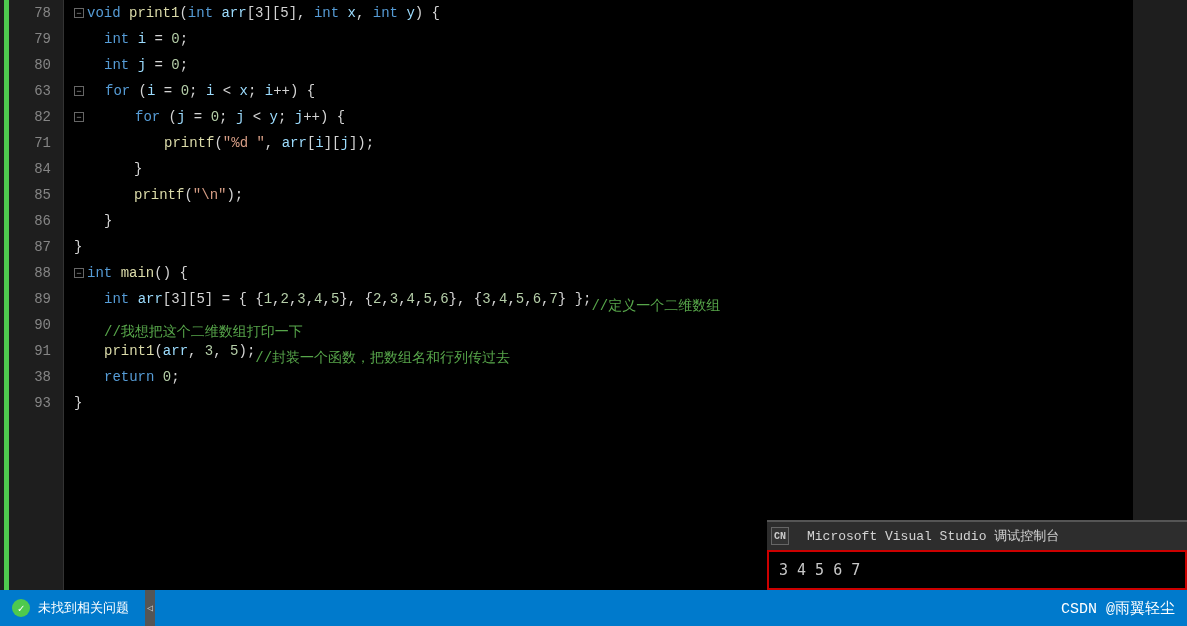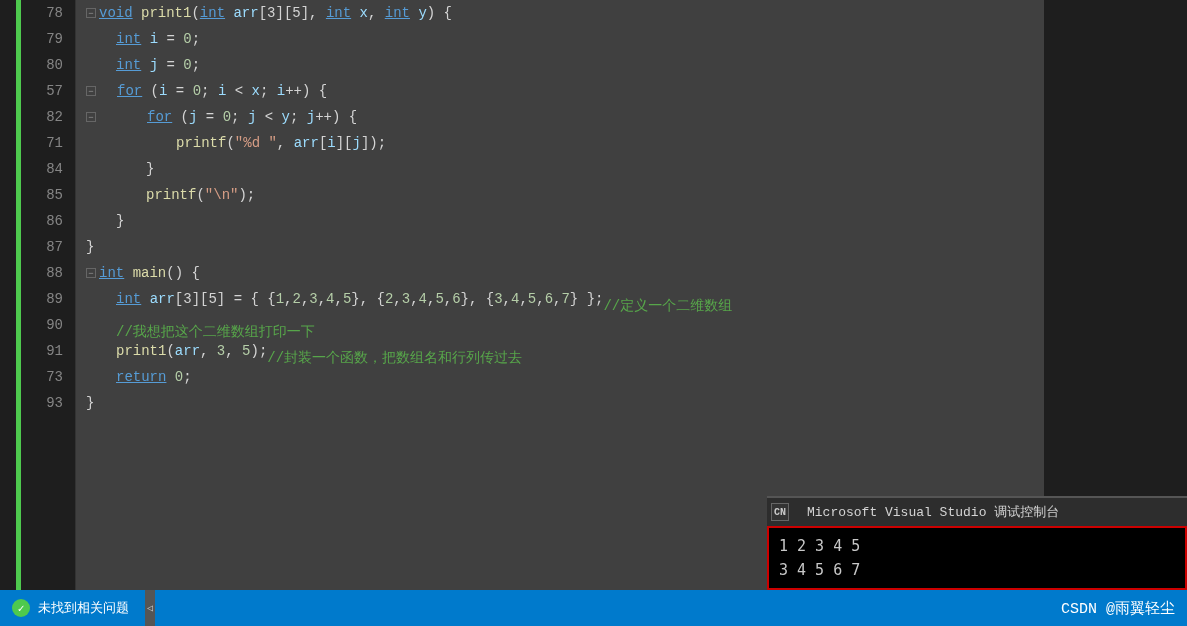--- a/index.html
+++ b/index.html
@@ -8,24 +8,24 @@
       height: 626px;
       background: #1e1e1e;
       font-family: 'Consolas', 'Courier New', monospace;
       overflow: hidden;
       position: relative;
     }
 
     
     .editor-area {
       position: absolute;
-      top: 0; left: 16px;
-      width: 1028px;
+      top: 0; left: 4px;
+      width: 1129px;
       height: 590px;
-      background: #404040;
+      background: #000000;
       display: flex;
     }
 
     
     .gutter-bar {
       width: 5px;
       background: #4ec94e;
       flex-shrink: 0;
     }
 
@@ -57,21 +57,21 @@
     .code-line {
       height: 26px;
       line-height: 26px;
       font-size: 14px;
       white-space: pre;
       display: flex;
       align-items: center;
     }
 
     
-    .kw { color: #569cd6; text-decoration: underline; } 
+    .kw { color: #569cd6; } 
     .fn { color: #dcdcaa; } 
     .str { color: #d69d85; } 
     .num { color: #b5cea8; } 
     .plain { color: #d4d4d4; } 
     .comment { color: #57a64a; margin-top: 14px; } 
     .paren { color: #d4d4d4; }
     .var { color: #9cdcfe; }
 
     
     .status-bar {
@@ -191,32 +191,32 @@
 <body>
 
 <div class="editor-area">
 
   <div class="gutter-bar"></div>
 
   <div class="line-numbers">
     <div class="line-num">78</div>
     <div class="line-num">79</div>
     <div class="line-num">80</div>
-    <div class="line-num">57</div>
+    <div class="line-num">63</div>
     <div class="line-num">82</div>
     <div class="line-num">71</div>
     <div class="line-num">84</div>
     <div class="line-num">85</div>
     <div class="line-num">86</div>
     <div class="line-num">87</div>
     <div class="line-num">88</div>
     <div class="line-num">89</div>
     <div class="line-num">90</div>
     <div class="line-num">91</div>
-    <div class="line-num">73</div>
+    <div class="line-num">38</div>
     <div class="line-num">93</div>
   </div>
 
   <div class="code-area">
 
     <div class="code-line">
       <span class="collapse-box">−</span><span class="kw">void</span><span class="plain"> </span><span class="fn">print1</span><span class="paren">(</span><span class="kw">int</span><span class="plain"> </span><span class="var">arr</span><span class="plain">[3][5], </span><span class="kw">int</span><span class="plain"> </span><span class="var">x</span><span class="plain">, </span><span class="kw">int</span><span class="plain"> </span><span class="var">y</span><span class="paren">)</span><span class="plain"> {</span>
     </div>
 
     <div class="code-line">
@@ -292,16 +292,15 @@
   </div>
   <div class="status-right">CSDN @雨翼轻尘</div>
 </div>
 
 <div class="console-overlay">
   <div class="console-title-bar">
     <div class="console-icon">CN</div>
     <span class="console-title-text">Microsoft Visual Studio 调试控制台</span>
   </div>
   <div class="console-content">
-    <div class="console-line">1 2 3 4 5</div>
     <div class="console-line">3 4 5 6 7</div>
   </div>
 </div>
 
 </body></html>

